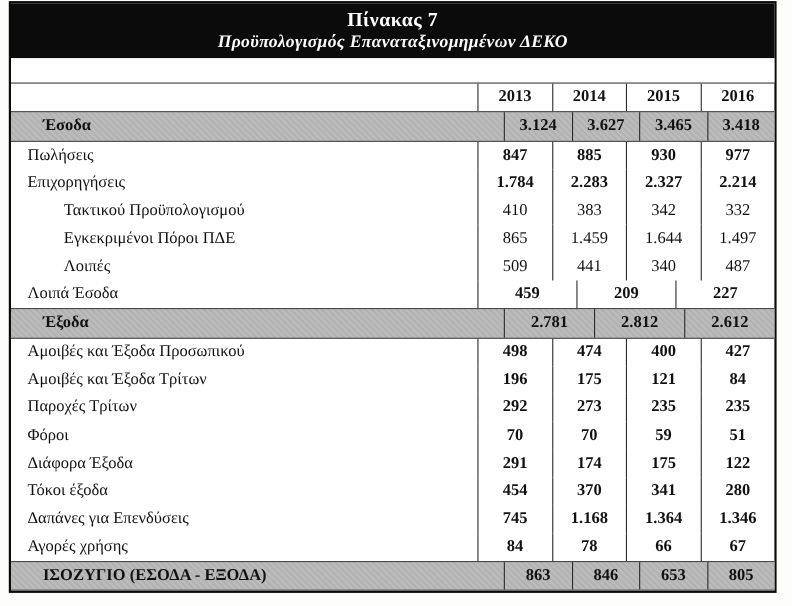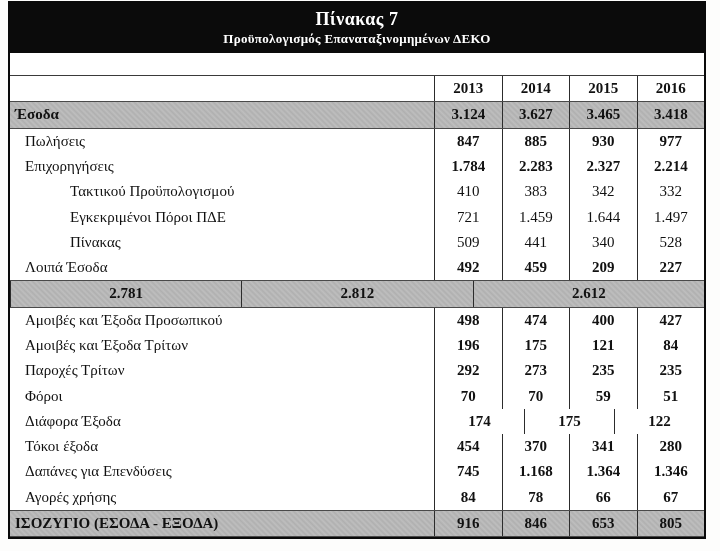--- a/index.html
+++ b/index.html
@@ -28,21 +28,21 @@
     color: var(--header-text, #ffffff);
     height: 50px;
     flex: 0 0 50px;
     text-align: center;
     display: flex;
     flex-direction: column;
     justify-content: center;
     gap: 1px;
   }
   .title-line1 { font-size: 18px; font-weight: bold; letter-spacing: 0.5px; }
-  .title-line2 { font-size: 13px; font-weight: bold; letter-spacing: 0.3px; }
+  .title-line2 { font-size: 16px; font-weight: bold; letter-spacing: 0.3px; font-style: italic; }
   .gap-strip { flex: 0 0 22px; background: #fff; }
   .grid {
     flex: 1 1 auto;
     display: flex;
     flex-direction: column;
     border-top: 1px solid #3a3a3a;
   }
   .row {
     display: flex;
     flex: 1 1 0;
@@ -68,25 +68,26 @@
     align-items: center;
     justify-content: center;
   }
   .header-row { font-weight: bold; }
   .header-row .cell-val { font-size: 15px; }
   .row.section, .row.total {
     background: var(--section-bg, #b9b9b9);
     font-weight: bold;
     border-top: 1px solid #4a4a4a;
     border-bottom: 1px solid #4a4a4a;
+    padding-left: 24px;
   }
   .row.section .cell-label, .row.total .cell-label { padding-left: 5px; }
   .row.item .cell-label { padding-left: 15px; font-weight: normal; }
   .row.item .cell-val { font-weight: bold; }
-  .row.subitem .cell-label { padding-left: 60px; font-weight: normal; }
+  .row.subitem .cell-label { padding-left: 48px; font-weight: normal; }
   .row.subitem .cell-val { font-weight: normal; }
   .row.section .cell-val, .row.total .cell-val { font-weight: bold; }
   
   .row.section, .row.total {
     background-image: repeating-linear-gradient(
       45deg,
       rgba(255,255,255,0.08) 0px,
       rgba(0,0,0,0.05) 2px,
       rgba(255,255,255,0.08) 4px
     );
@@ -142,43 +143,43 @@
   <div class="row subitem">
     <div class="cell-label label">Τακτικού Προϋπολογισμού</div>
     <div class="cell-val val">410</div>
     <div class="cell-val val">383</div>
     <div class="cell-val val">342</div>
     <div class="cell-val val">332</div>
   </div>
 
   <div class="row subitem">
     <div class="cell-label label">Εγκεκριμένοι Πόροι ΠΔΕ</div>
-    <div class="cell-val val">721</div>
+    <div class="cell-val val">865</div>
     <div class="cell-val val">1.459</div>
     <div class="cell-val val">1.644</div>
     <div class="cell-val val">1.497</div>
   </div>
 
   <div class="row subitem">
-    <div class="cell-label label">Πίνακας</div>
+    <div class="cell-label label">Λοιπές</div>
     <div class="cell-val val">509</div>
     <div class="cell-val val">441</div>
     <div class="cell-val val">340</div>
-    <div class="cell-val val">528</div>
+    <div class="cell-val val">487</div>
   </div>
 
   <div class="row item">
     <div class="cell-label label">Λοιπά Έσοδα</div>
-    <div class="cell-val val">492</div>
     <div class="cell-val val">459</div>
     <div class="cell-val val">209</div>
     <div class="cell-val val">227</div>
   </div>
 
   <div class="row section">
+    <div class="cell-label label">Έξοδα</div>
     <div class="cell-val val">2.781</div>
     <div class="cell-val val">2.812</div>
     <div class="cell-val val">2.612</div>
   </div>
 
   <div class="row item">
     <div class="cell-label label">Αμοιβές και Έξοδα Προσωπικού</div>
     <div class="cell-val val">498</div>
     <div class="cell-val val">474</div>
     <div class="cell-val val">400</div>
@@ -204,20 +205,21 @@
   <div class="row item">
     <div class="cell-label label">Φόροι</div>
     <div class="cell-val val">70</div>
     <div class="cell-val val">70</div>
     <div class="cell-val val">59</div>
     <div class="cell-val val">51</div>
   </div>
 
   <div class="row item">
     <div class="cell-label label">Διάφορα Έξοδα</div>
+    <div class="cell-val val">291</div>
     <div class="cell-val val">174</div>
     <div class="cell-val val">175</div>
     <div class="cell-val val">122</div>
   </div>
 
   <div class="row item">
     <div class="cell-label label">Τόκοι έξοδα</div>
     <div class="cell-val val">454</div>
     <div class="cell-val val">370</div>
     <div class="cell-val val">341</div>
@@ -235,21 +237,21 @@
   <div class="row item">
     <div class="cell-label label">Αγορές χρήσης</div>
     <div class="cell-val val">84</div>
     <div class="cell-val val">78</div>
     <div class="cell-val val">66</div>
     <div class="cell-val val">67</div>
   </div>
 
   <div class="row total">
     <div class="cell-label label">ΙΣΟΖΥΓΙΟ (ΕΣΟΔΑ - ΕΞΟΔΑ)</div>
-    <div class="cell-val val">916</div>
+    <div class="cell-val val">863</div>
     <div class="cell-val val">846</div>
     <div class="cell-val val">653</div>
     <div class="cell-val val">805</div>
   </div>
 </div>
     </div>
 
   </div>
 </div>
 

